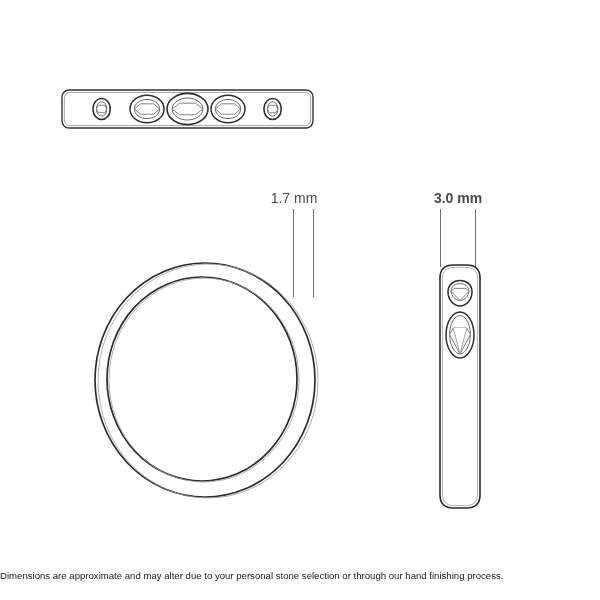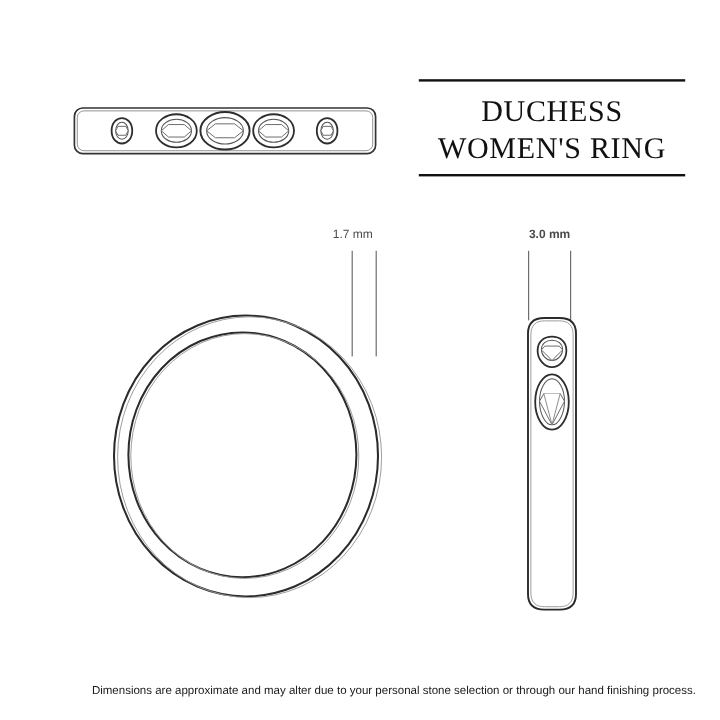--- a/index.html
+++ b/index.html
@@ -48,21 +48,21 @@
     line-height: 31px;
     letter-spacing: 0.6px;
     color: #111111;
     white-space: pre-line;
   }
 
   
   .dim-label {
     position: absolute;
     font-family: "Liberation Sans", sans-serif;
-    font-size: 10px;
+    font-size: 14px;
     color: #4a4a4a;
     white-space: nowrap;
     text-align: center;
   }
   .ext-line {
     position: absolute;
     width: 0;
     border-left: 1px solid #6e6e6e;
   }
 
@@ -79,37 +79,31 @@
   #view-flat    { left: 55px;  top: 80px;  width: 265px; height: 62px; }
   #view-front   { left: 92px;  top: 252px; width: 236px; height: 254px; }
   #view-profile { left: 428px; top: 248px; width: 64px;  height: 268px; }
 
   
   #footer-note {
     position: absolute;
     left: 0;
     top: 570px;
     width: 580px;
-    text-align: right;
+    text-align: left;
     font-family: "Liberation Sans", sans-serif;
     font-size: 9.6px;
     color: #1a1a1a;
   }
 </style>
 </head>
 <body>
 
 <div id="page">
 
-  <div id="title-block">
-    <div class="rule" id="rule-top"></div>
-    <div id="title-text">DUCHESS
-WOMEN'S RING</div>
-    <div class="rule" id="rule-bot"></div>
-  </div>
 
   <div class="view" id="view-flat">
     <svg width="265" height="62" viewBox="0 0 265 62" xmlns="http://www.w3.org/2000/svg">
       <g fill="none" stroke="#333333" stroke-width="1.4">
         <rect x="7" y="10" width="251" height="38" rx="7" ry="7"></rect>
         <rect x="9.4" y="12.4" width="246.2" height="33.2" rx="5.5" ry="5.5" stroke="#8d8d8d" stroke-width="0.8"></rect>
       </g>
 
       <g fill="#ffffff" stroke="#2e2e2e">
         <path d="M38 29 C38 22.2 42.2 18.4 46.6 18.4 C51 18.4 55.2 22.2 55.2 29

